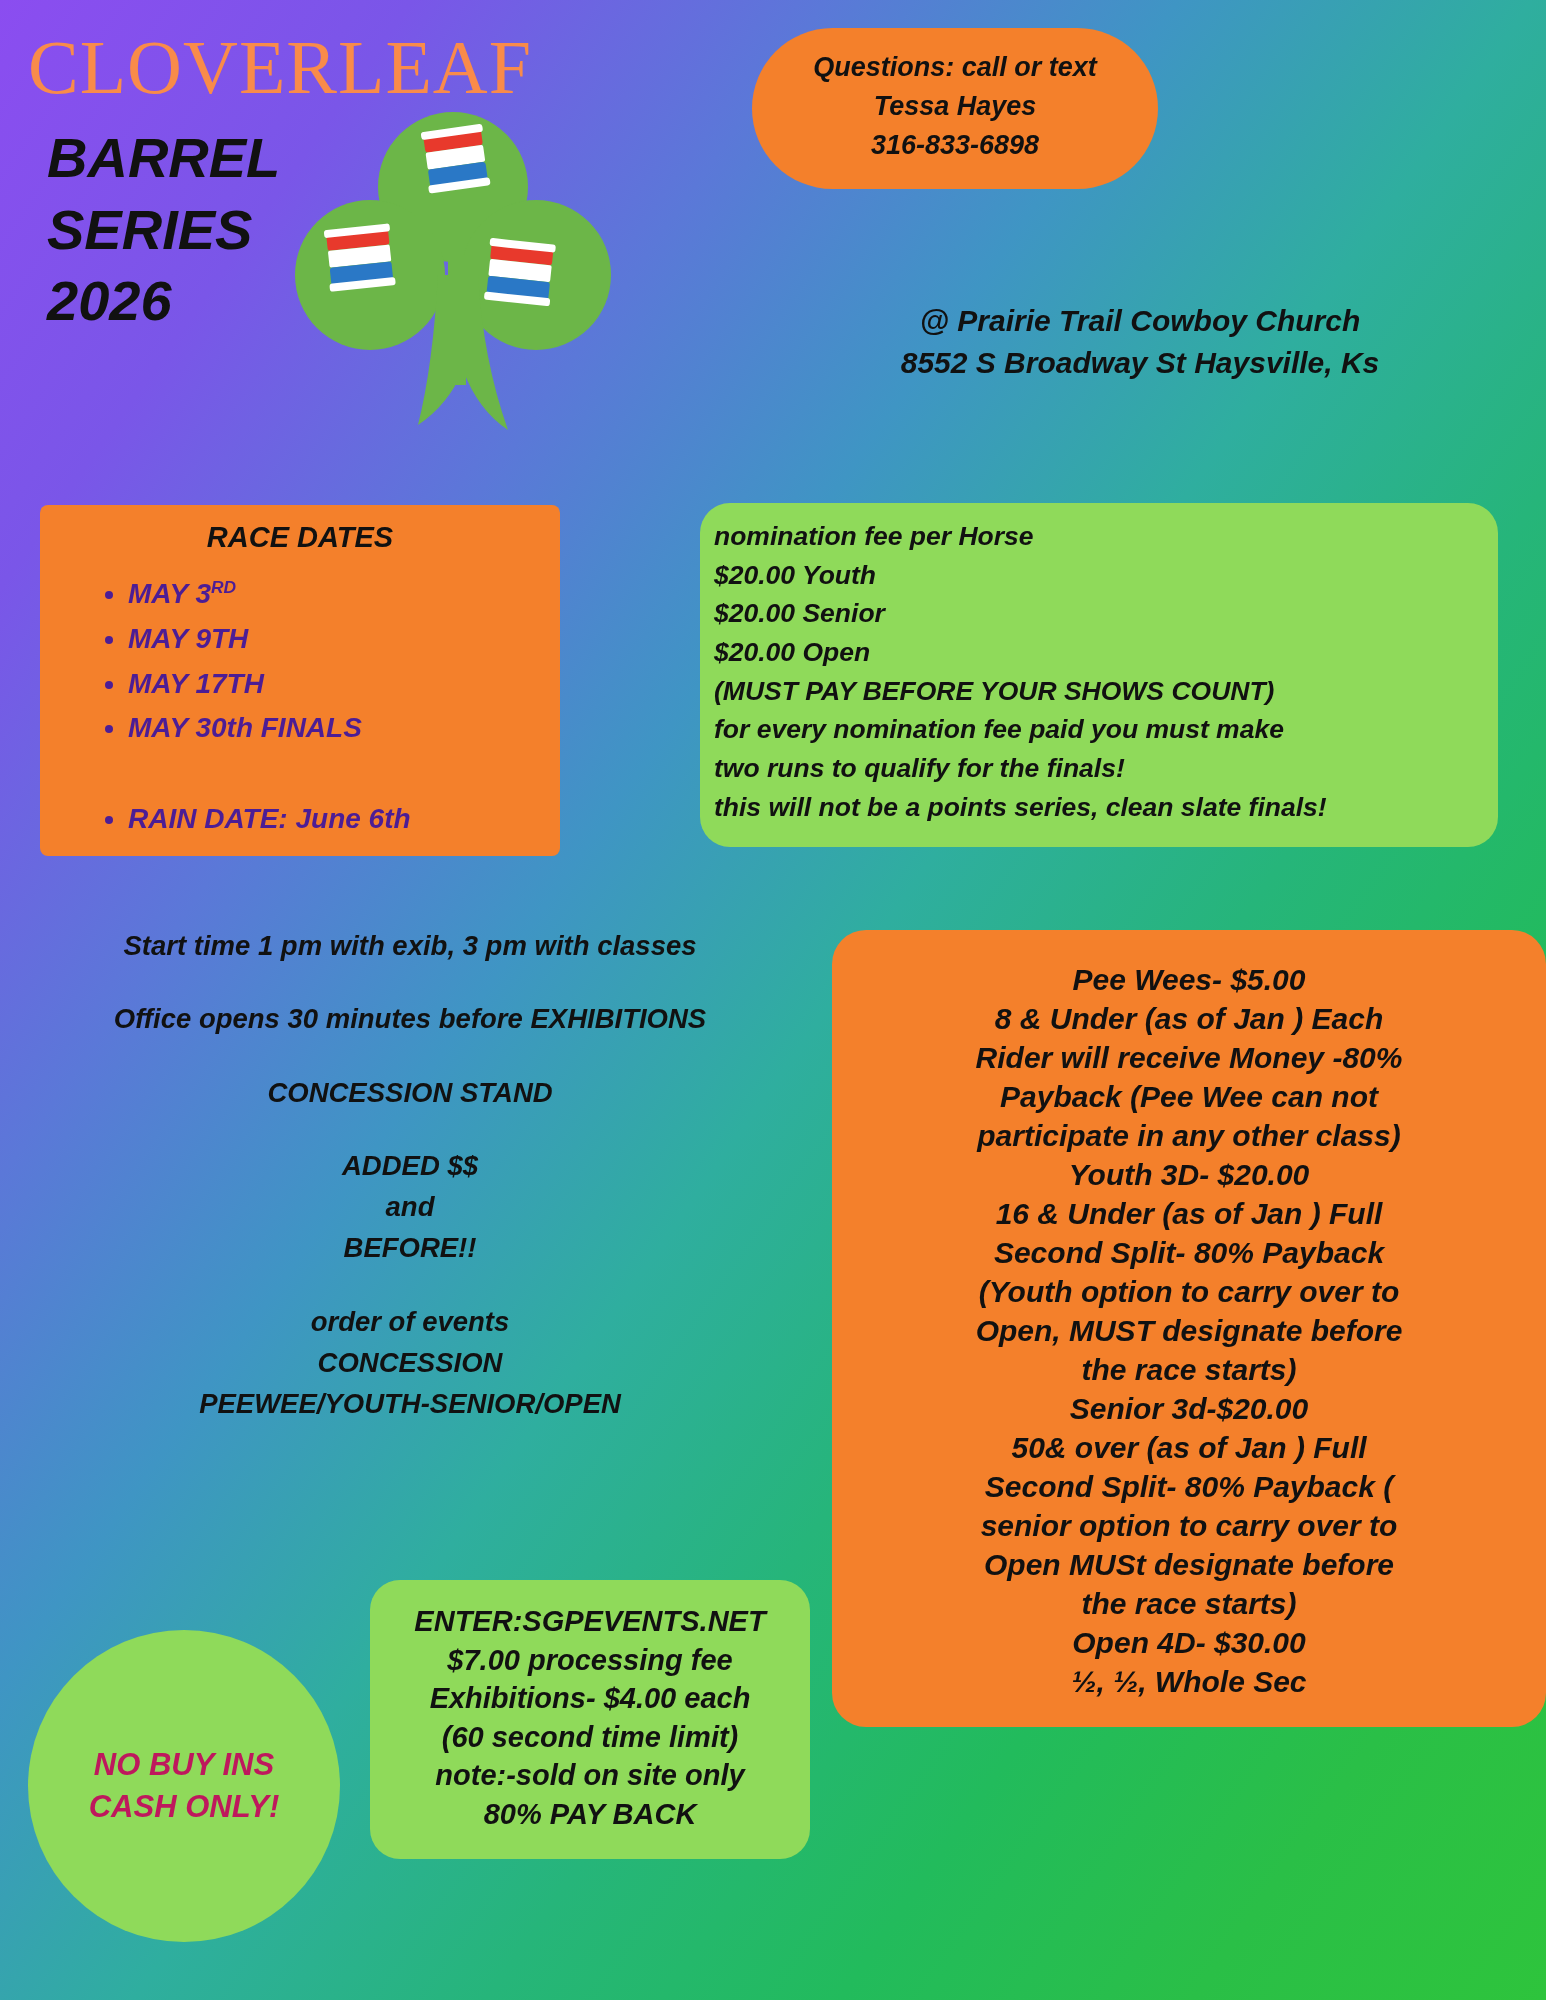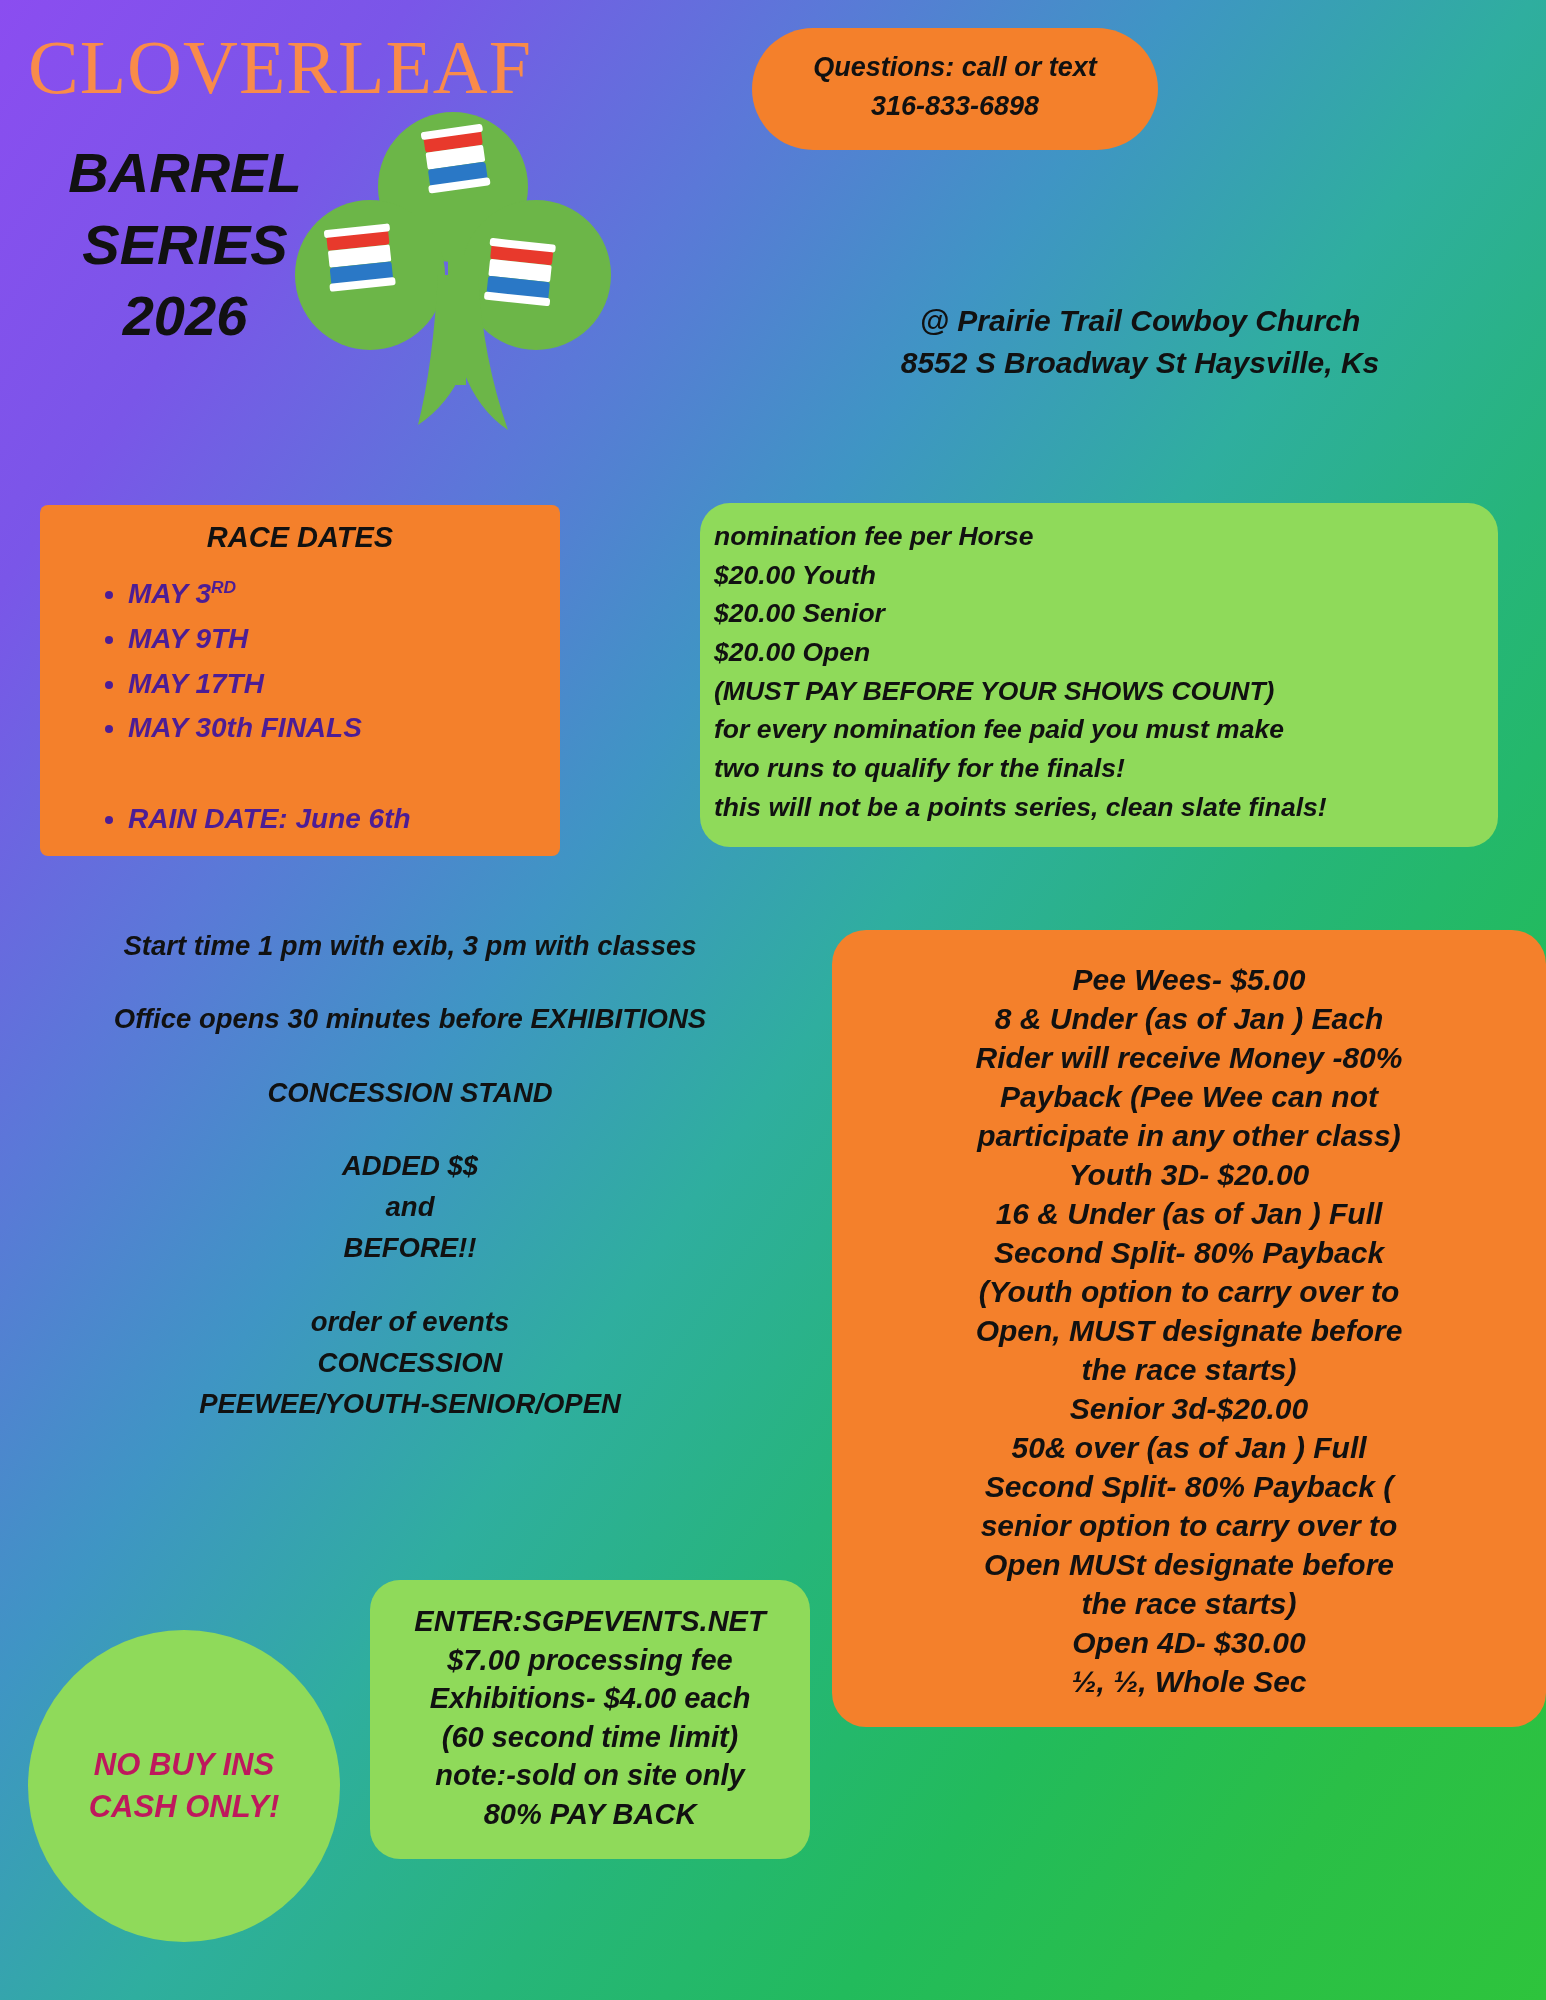--- a/index.html
+++ b/index.html
@@ -35,30 +35,28 @@
     left: 28px;
     top: 24px;
     font-family: "Liberation Serif", serif;
     font-size: 76px;
     letter-spacing: 1px;
     color: #f98b4a;
     white-space: nowrap;
   }
   #barrel-series-block {
     position: absolute;
-    left: 40px;
+    left: 47px;
     top: 122px;
     width: 290px;
-    text-align: center;
     font-style: italic;
     font-weight: bold;
     font-size: 56px;
     line-height: 1.28;
     color: #111;
-    margin-top: 15px;
   }
   
   #shamrock {
     position: absolute;
     left: 288px;
     top: 105px;
     width: 330px;
     height: 350px;
   }
   
@@ -253,20 +251,21 @@
       <rect x="0" y="0" width="62" height="18" rx="3" fill="#e8392c"></rect>
       <rect x="0" y="18" width="62" height="17" rx="2" fill="#ffffff"></rect>
       <rect x="0" y="35" width="62" height="18" rx="3" fill="#2a78c6"></rect>
       <rect x="-2" y="-3" width="66" height="8" rx="3" fill="#ffffff"></rect>
       <rect x="-2" y="51" width="66" height="8" rx="3" fill="#ffffff"></rect>
     </g>
   </svg>
 
   <div id="contact-pill">
     <div>Questions: call or text</div>
+    <div>Tessa Hayes</div>
     <div>316-833-6898</div>
   </div>
 
   <div id="venue-block">
     <div>@ Prairie Trail Cowboy Church</div>
     <div>8552 S Broadway St Haysville, Ks</div>
   </div>
 
   <div id="race-dates-box">
     <div id="race-dates-title">RACE DATES</div>

